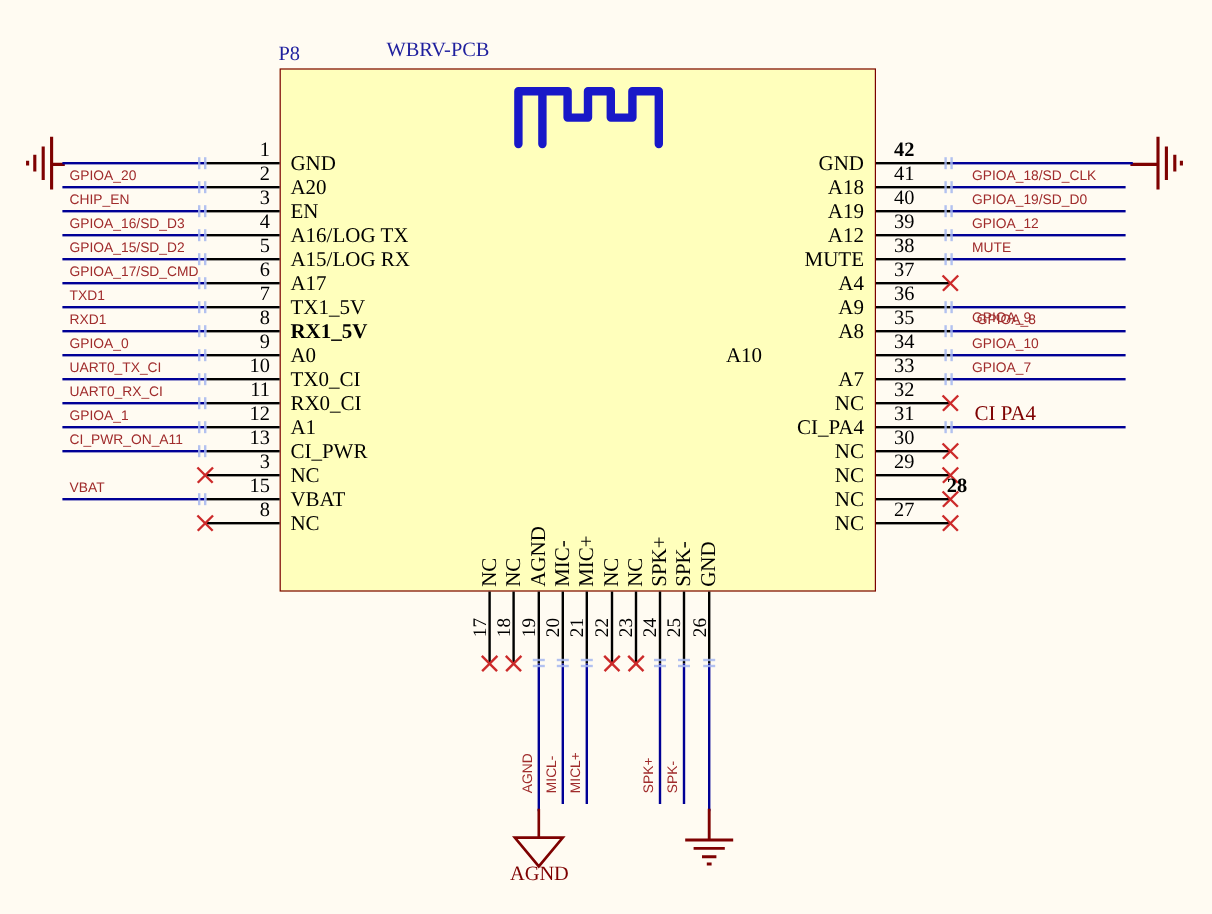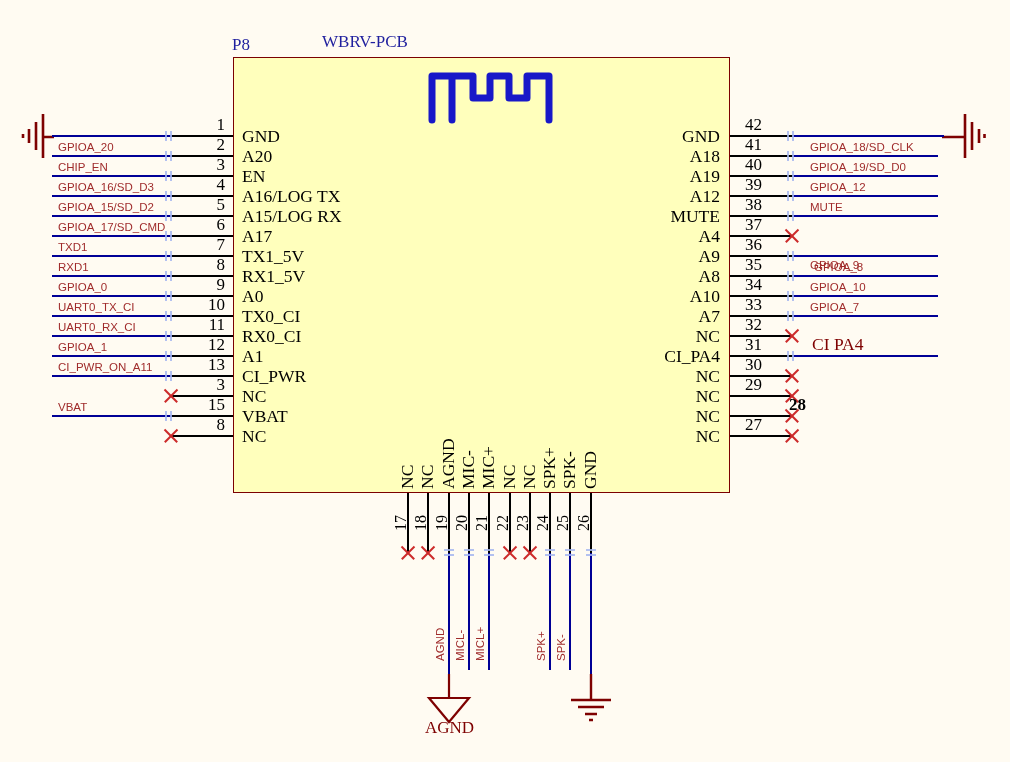--- a/index.html
+++ b/index.html
@@ -97,21 +97,21 @@
       <div class="jx" style="left: 165px; top: 231px;"></div>
       <div class="net-label" style="left: 58px; top: 221px;">GPIOA_17/SD_CMD</div>
       <div class="h-wire black" style="left: 172px; top: 255px; width: 61px;"></div>
       <div class="pin-num" style="left: 183px; top: 236px; width: 42px; text-align: right;">7</div>
       <div class="pin-name" style="left: 242px; top: 247px;">TX1_5V</div>
       <div class="h-wire blue" style="left: 52px; top: 255px; width: 120px;"></div>
       <div class="jx" style="left: 165px; top: 251px;"></div>
       <div class="net-label" style="left: 58px; top: 241px;">TXD1</div>
       <div class="h-wire black" style="left: 172px; top: 275px; width: 61px;"></div>
       <div class="pin-num" style="left: 183px; top: 256px; width: 42px; text-align: right;">8</div>
-      <div class="pin-name" style="left: 242px; top: 267px;">RX1_5V</div>
+      <div class="pin-name" style="left: 242px; top: 267px; font-weight: bold;">RX1_5V</div>
       <div class="h-wire blue" style="left: 52px; top: 275px; width: 120px;"></div>
       <div class="jx" style="left: 165px; top: 271px;"></div>
       <div class="net-label" style="left: 58px; top: 261px;">RXD1</div>
       <div class="h-wire black" style="left: 172px; top: 295px; width: 61px;"></div>
       <div class="pin-num" style="left: 183px; top: 276px; width: 42px; text-align: right;">9</div>
       <div class="pin-name" style="left: 242px; top: 287px;">A0</div>
       <div class="h-wire blue" style="left: 52px; top: 295px; width: 120px;"></div>
       <div class="jx" style="left: 165px; top: 291px;"></div>
       <div class="net-label" style="left: 58px; top: 281px;">GPIOA_0</div>
       <div class="h-wire black" style="left: 172px; top: 315px; width: 61px;"></div>
@@ -146,21 +146,21 @@
       <div class="pin-num" style="left: 183px; top: 396px; width: 42px; text-align: right;">15</div>
       <div class="pin-name" style="left: 242px; top: 407px;">VBAT</div>
       <div class="h-wire blue" style="left: 52px; top: 415px; width: 120px;"></div>
       <div class="jx" style="left: 165px; top: 411px;"></div>
       <div class="net-label" style="left: 58px; top: 401px;">VBAT</div>
       <div class="h-wire black" style="left: 172px; top: 435px; width: 61px;"></div>
       <div class="pin-num" style="left: 183px; top: 416px; width: 42px; text-align: right;">8</div>
       <div class="pin-name" style="left: 242px; top: 427px;">NC</div>
       <div class="nc-x" style="left: 163px; top: 428px;"></div>
       <div class="h-wire black" style="left: 730px; top: 135px; width: 62px;"></div>
-      <div class="pin-num" style="left: 745px; top: 116px; width: 42px;">42</div>
+      <div class="pin-num" style="left: 745px; top: 116px; width: 42px; font-weight: bold;">42</div>
       <div class="pin-name" style="left: 520px; top: 127px; width: 200px; text-align: right;">GND</div>
       <div class="h-wire blue" style="left: 792px; top: 135px; width: 152px;"></div>
       <div class="jx" style="left: 787px; top: 131px;"></div>
       <div class="h-wire black" style="left: 730px; top: 155px; width: 62px;"></div>
       <div class="pin-num" style="left: 745px; top: 136px; width: 42px;">41</div>
       <div class="pin-name" style="left: 520px; top: 147px; width: 200px; text-align: right;">A18</div>
       <div class="h-wire blue" style="left: 792px; top: 155px; width: 146px;"></div>
       <div class="jx" style="left: 787px; top: 151px;"></div>
       <div class="net-label" style="left: 810px; top: 141px;">GPIOA_18/SD_CLK</div>
       <div class="h-wire black" style="left: 730px; top: 175px; width: 62px;"></div>
@@ -192,21 +192,21 @@
       <div class="jx" style="left: 787px; top: 251px;"></div>
       <div class="net-label" style="left: 810px; top: 259px;">GPIOA_9</div>
       <div class="h-wire black" style="left: 730px; top: 275px; width: 62px;"></div>
       <div class="pin-num" style="left: 745px; top: 256px; width: 42px;">35</div>
       <div class="pin-name" style="left: 520px; top: 267px; width: 200px; text-align: right;">A8</div>
       <div class="h-wire blue" style="left: 792px; top: 275px; width: 146px;"></div>
       <div class="jx" style="left: 787px; top: 271px;"></div>
       <div class="net-label" style="left: 814px; top: 261px; text-align: center;">GPIOA_8</div>
       <div class="h-wire black" style="left: 730px; top: 295px; width: 62px;"></div>
       <div class="pin-num" style="left: 745px; top: 276px; width: 42px;">34</div>
-      <div class="pin-name" style="left: 520px; top: 287px; width: 200px; text-align: right;">A10</div>
+      <div class="pin-name" style="left: 520px; top: 287px; width: 200px; text-align: center;">A10</div>
       <div class="h-wire blue" style="left: 792px; top: 295px; width: 146px;"></div>
       <div class="jx" style="left: 787px; top: 291px;"></div>
       <div class="net-label" style="left: 810px; top: 281px;">GPIOA_10</div>
       <div class="h-wire black" style="left: 730px; top: 315px; width: 62px;"></div>
       <div class="pin-num" style="left: 745px; top: 296px; width: 42px;">33</div>
       <div class="pin-name" style="left: 520px; top: 307px; width: 200px; text-align: right;">A7</div>
       <div class="h-wire blue" style="left: 792px; top: 315px; width: 146px;"></div>
       <div class="jx" style="left: 787px; top: 311px;"></div>
       <div class="net-label" style="left: 810px; top: 301px;">GPIOA_7</div>
       <div class="h-wire black" style="left: 730px; top: 335px; width: 62px;"></div>

